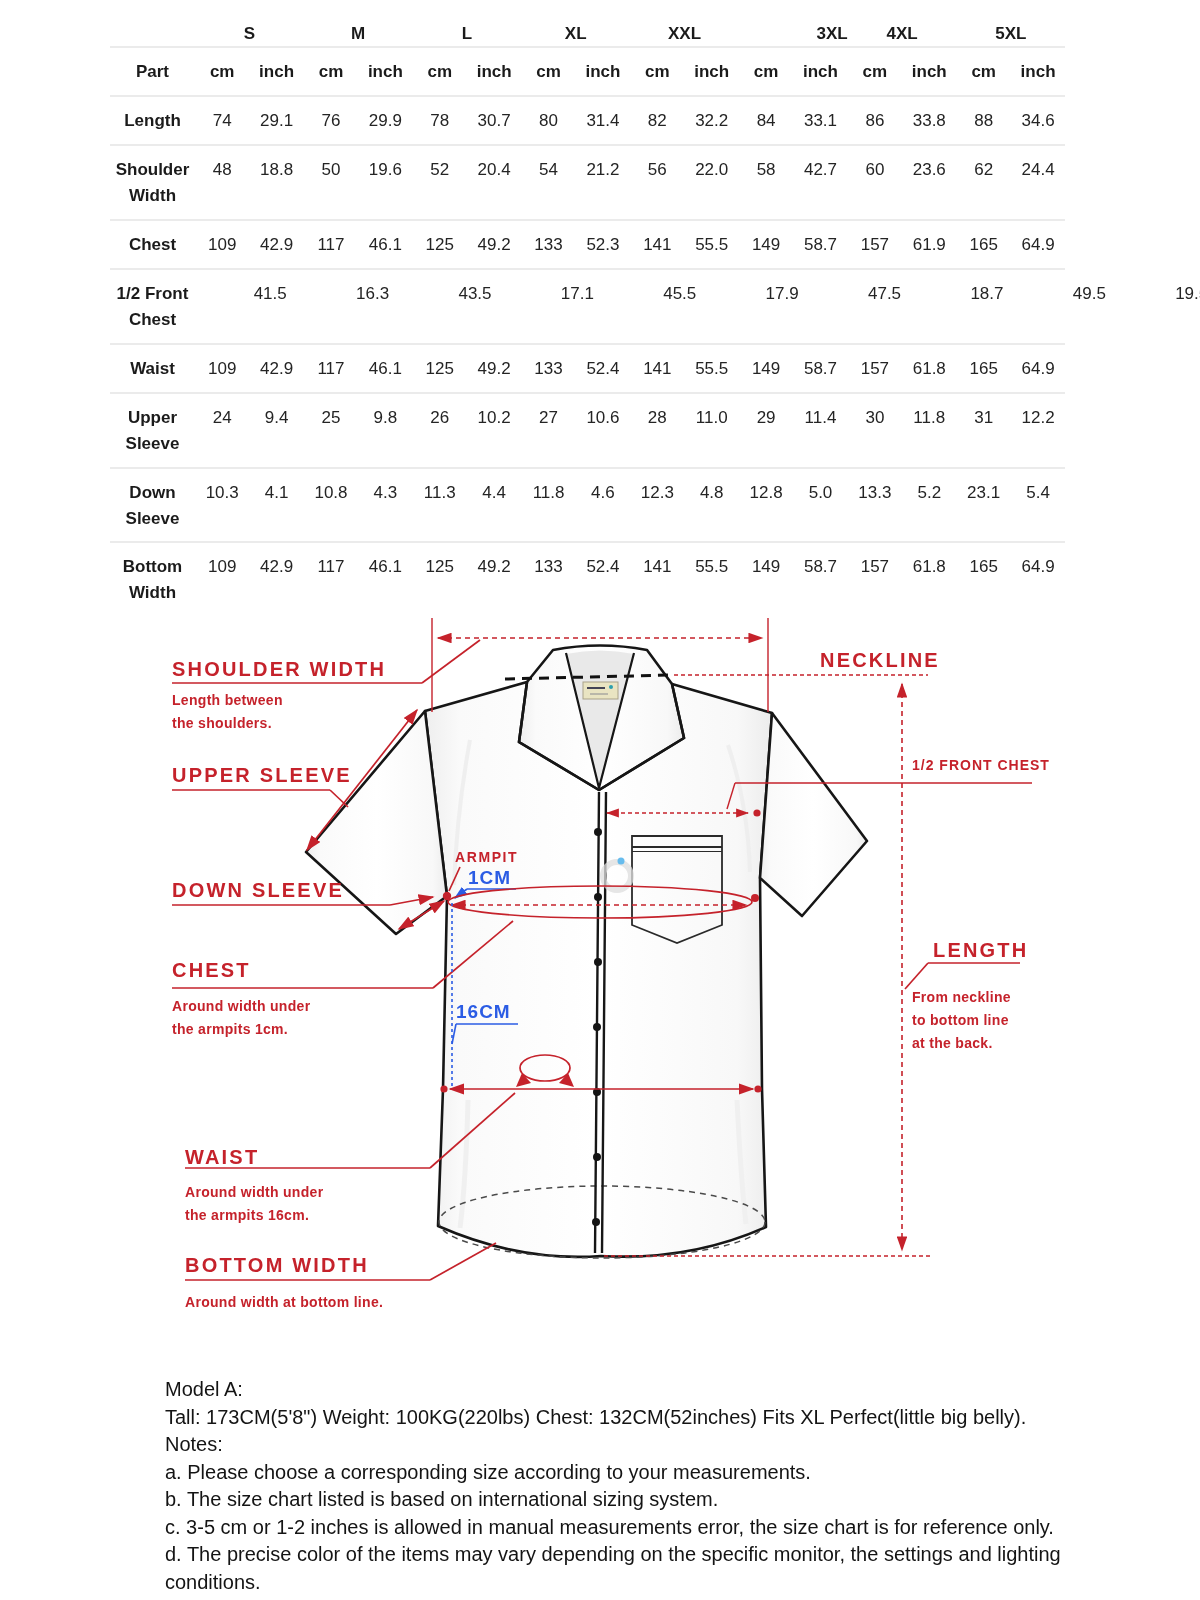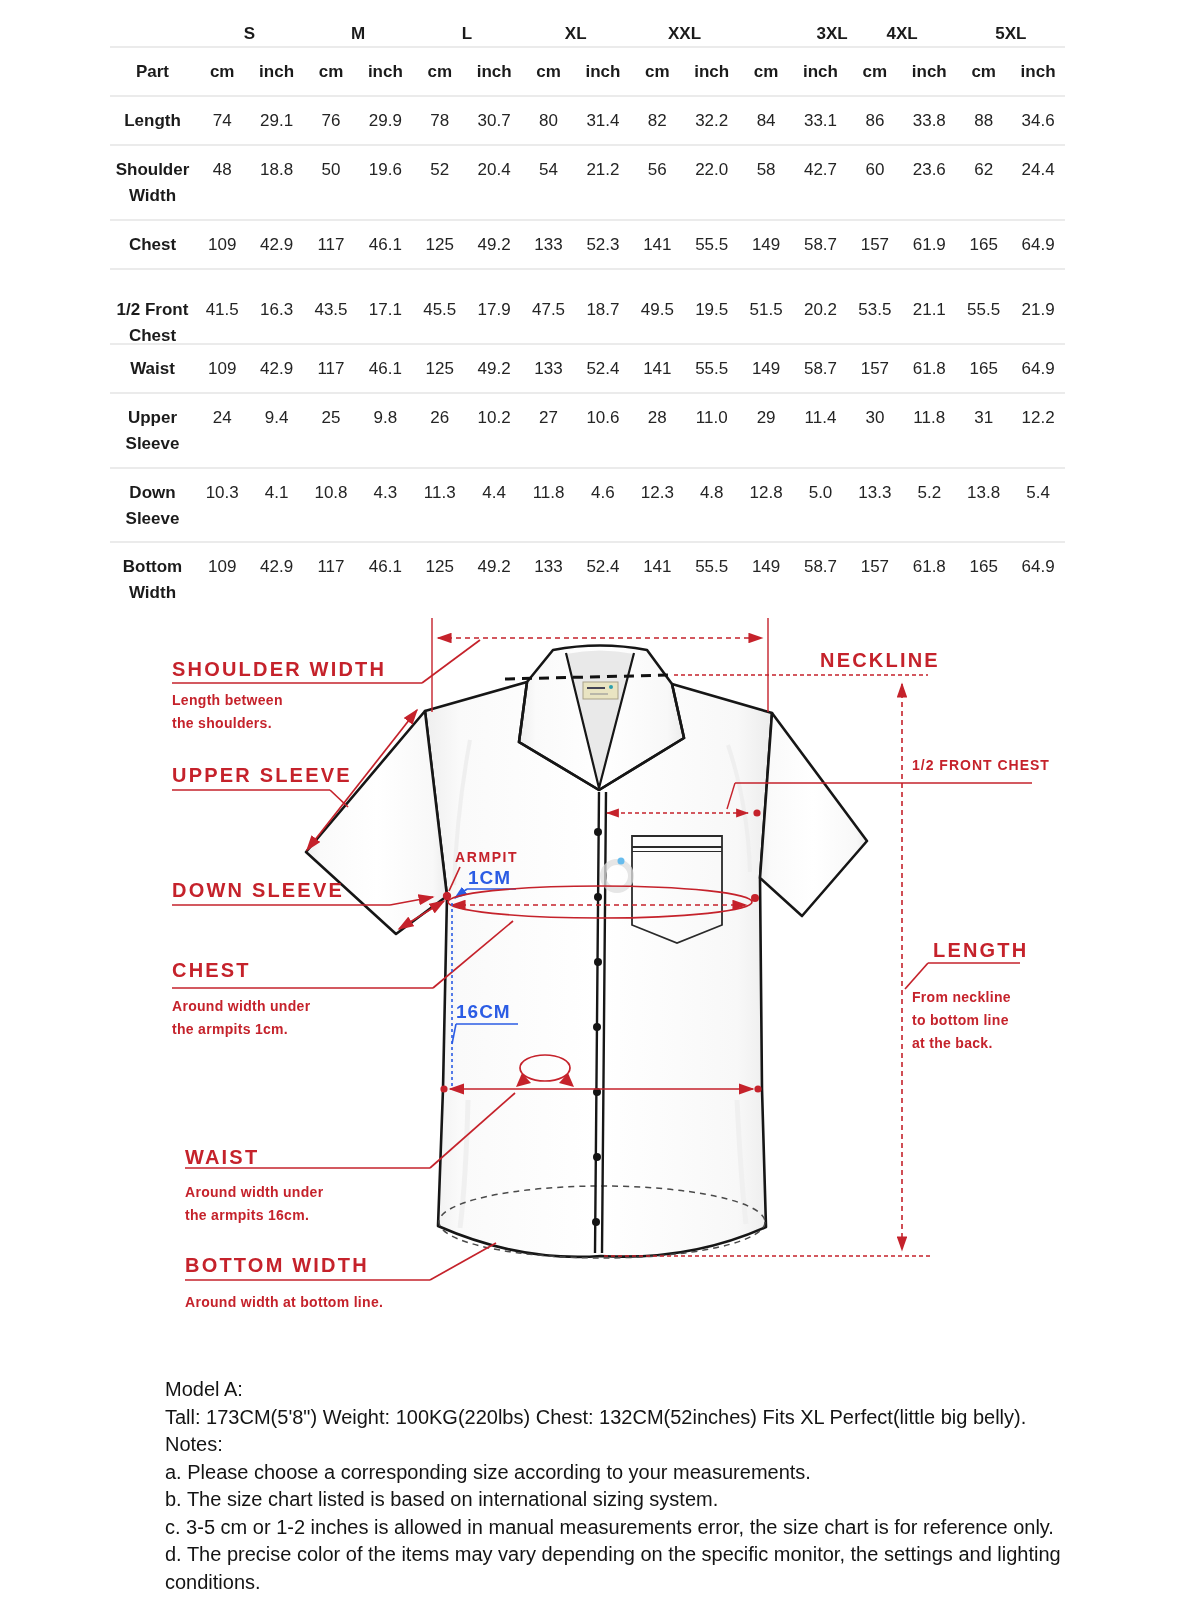--- a/index.html
+++ b/index.html
@@ -134,21 +134,21 @@
         <div class="tcell value-cell">52.3</div>
         <div class="tcell value-cell">141</div>
         <div class="tcell value-cell">55.5</div>
         <div class="tcell value-cell">149</div>
         <div class="tcell value-cell">58.7</div>
         <div class="tcell value-cell">157</div>
         <div class="tcell value-cell">61.9</div>
         <div class="tcell value-cell">165</div>
         <div class="tcell value-cell">64.9</div>
       </div>
-      <div class="trow" style="top: 284px; height: 75px;">
+      <div class="trow" style="top: 268px; height: 75px; gap: 48px;">
         <div class="tcell part-label">1/2 Front
 Chest</div>
         <div class="tcell value-cell">41.5</div>
         <div class="tcell value-cell">16.3</div>
         <div class="tcell value-cell">43.5</div>
         <div class="tcell value-cell">17.1</div>
         <div class="tcell value-cell">45.5</div>
         <div class="tcell value-cell">17.9</div>
         <div class="tcell value-cell">47.5</div>
         <div class="tcell value-cell">18.7</div>
@@ -210,21 +210,21 @@
         <div class="tcell value-cell">11.3</div>
         <div class="tcell value-cell">4.4</div>
         <div class="tcell value-cell">11.8</div>
         <div class="tcell value-cell">4.6</div>
         <div class="tcell value-cell">12.3</div>
         <div class="tcell value-cell">4.8</div>
         <div class="tcell value-cell">12.8</div>
         <div class="tcell value-cell">5.0</div>
         <div class="tcell value-cell">13.3</div>
         <div class="tcell value-cell">5.2</div>
-        <div class="tcell value-cell">13.8</div>
+        <div class="tcell value-cell">23.1</div>
         <div class="tcell value-cell">5.4</div>
       </div>
       <div class="trow" style="top: 541px; height: 75px;">
         <div class="tcell part-label">Bottom
 Width</div>
         <div class="tcell value-cell">109</div>
         <div class="tcell value-cell">42.9</div>
         <div class="tcell value-cell">117</div>
         <div class="tcell value-cell">46.1</div>
         <div class="tcell value-cell">125</div>

